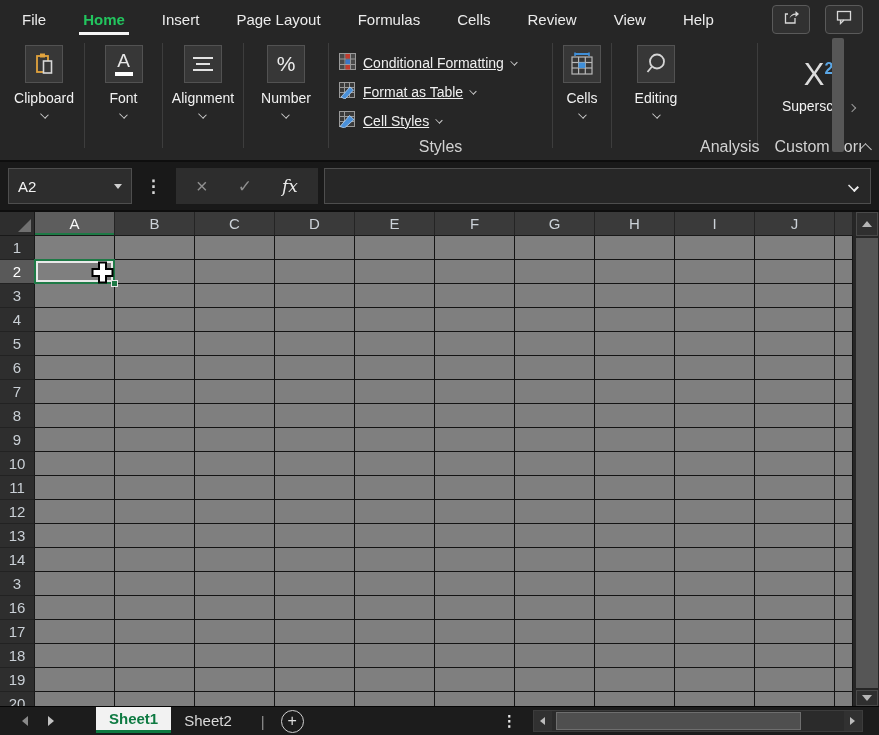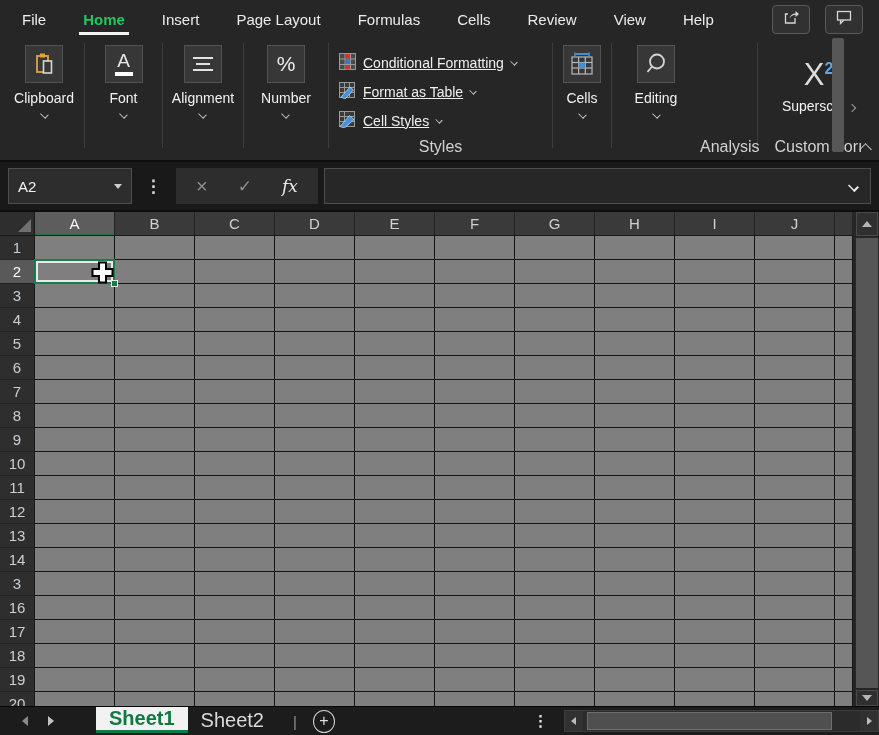--- a/index.html
+++ b/index.html
@@ -87,21 +87,21 @@
   .tri-up { width:0; height:0; border-left:5px solid transparent; border-right:5px solid transparent; border-bottom:6px solid #b5b5b5; }
   .tri-down { width:0; height:0; border-left:5px solid transparent; border-right:5px solid transparent; border-top:6px solid #b5b5b5; }
   .vs-thumb { width:22px; flex:1; background:#565656; margin:2px 0; }
 
   
   .tabbar { height:29px; background:#1c1c1c; border-top:1px solid #050505; display:flex; align-items:center; }
   .tab-nav { display:flex; gap:20px; margin-left:22px; align-items:center; }
   .tri-left { width:0; height:0; border-top:5px solid transparent; border-bottom:5px solid transparent; border-right:6px solid #8a8a8a; }
   .tri-right { width:0; height:0; border-top:5px solid transparent; border-bottom:5px solid transparent; border-left:6px solid #c2c2c2; }
   .tabs { display:flex; margin-left:42px; align-self:flex-start; height:100%; }
-  .sheet-tab { padding:0 13px; font-size:20px; display:flex; align-items:center; height:26px; color:#dadada; }
+  .sheet-tab { padding:0 13px; font-size:15px; display:flex; align-items:center; height:26px; color:#dadada; }
   .sheet-tab.active { background:#f2f2f2; color:#0e7a42; font-weight:bold; border-bottom:3px solid #0e7a42; }
   .tab-sep { color:#8f8f8f; font-size:15px; margin:0 16px; }
   .add-sheet { width:23px; height:23px; border:1.5px solid #cfcfcf; border-radius:50%; color:#dedede; font-size:16px; display:flex; align-items:center; justify-content:center; line-height:1; }
   .tb-dots { margin-left:198px; color:#e8e8e8; font-size:15px; font-weight:bold; }
   .hscroll { width:330px; height:22px; margin-left:16px; background:#2b2b2b; border:1px solid #3c3c3c; position:relative; display:flex; align-items:center; justify-content:space-between; }
   .hs-btn { width:18px; height:100%; background:#313131; display:flex; align-items:center; justify-content:center; }
   .tri-left-s { width:0; height:0; border-top:4px solid transparent; border-bottom:4px solid transparent; border-right:5px solid #bcbcbc; }
   .tri-right-s { width:0; height:0; border-top:4px solid transparent; border-bottom:4px solid transparent; border-left:5px solid #bcbcbc; }
   .hs-thumb { position:absolute; left:22px; top:1px; bottom:1px; width:245px; background:#4f4f4f; border:1px solid #6e6e6e; }
 </style>

